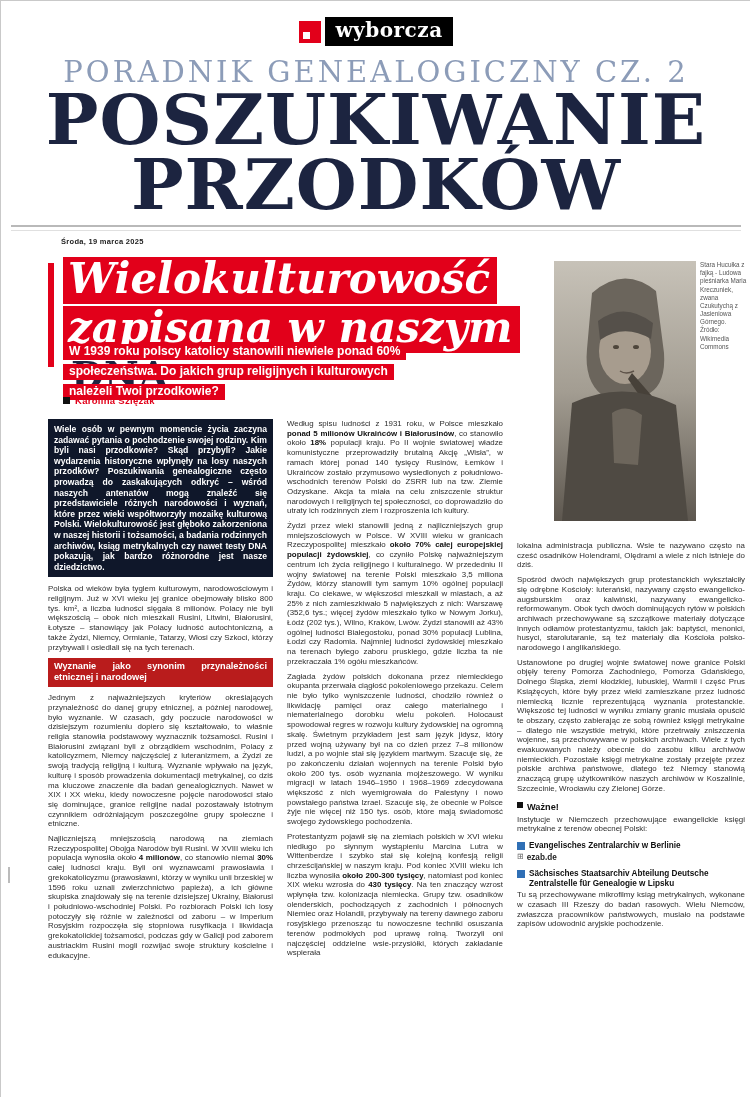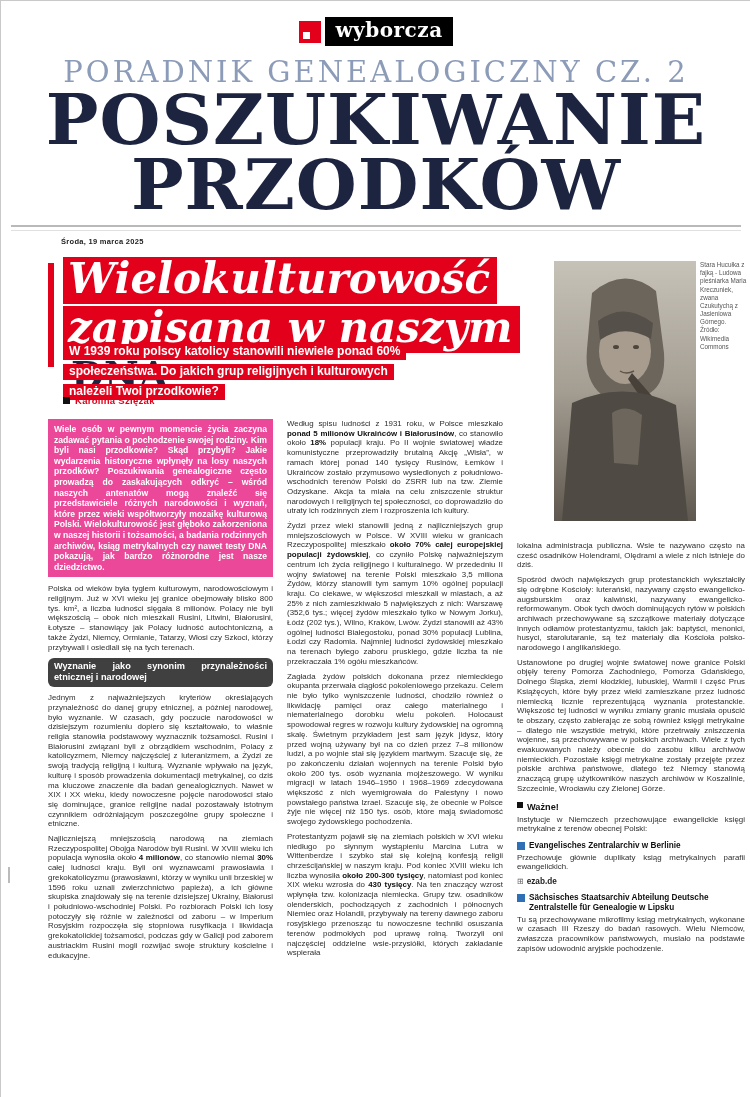--- a/index.html
+++ b/index.html
@@ -39,24 +39,24 @@
   .photo svg{display:block;width:100%;height:100%;}
   .photo-cap{position:absolute;left:699px;top:260px;width:47px;font-size:6.3px;line-height:1.3;color:#555;}
 
   
   .col{position:absolute;text-align:justify;overflow:hidden;}
   #col1{left:47px;top:418px;width:225px;height:670px;}
   #col2{left:286px;top:418px;width:216px;height:670px;}
   #col3{left:516px;top:540px;width:228px;height:548px;}
   .col p{margin:0 0 5px 0;font-size:7.9px;line-height:9.7px;color:#2e2e2e;}
   .col p b{color:#111;}
-  .lead{background:#ec4899;color:#fff !important;font-weight:bold;font-size:8.6px !important;
+  .lead{background:#0f172a;color:#fff !important;font-weight:bold;font-size:8.6px !important;
         line-height:10.6px !important;padding:5px 6px;margin-bottom:7px !important;}
-  .subhead{background:#404040;color:#fff;font-weight:bold;font-size:9.2px;line-height:11px;
-           padding:3px 6px 4px 6px;margin:6px 0 6px 0;border-radius:6px;}
+  .subhead{background:#b91c1c;color:#fff;font-weight:bold;font-size:9.2px;line-height:11px;
+           padding:3px 6px 4px 6px;margin:6px 0 6px 0;}
   .imp-head{display:flex;align-items:flex-start;gap:4px;margin:8px 0 3px 0;}
   .imp-sq{width:6px;height:6px;background:#111;flex:none;}
   .imp-title{font-weight:bold;font-size:9.2px;color:#111;}
   .entry{margin:7px 0 0 0;}
   .entry-head{display:flex;gap:4px;align-items:flex-start;}
   .blue-sq{width:8px;height:8px;background:#2f6fb5;margin-top:1px;flex:none;}
   .entry-name{font-weight:bold;font-size:8.2px;line-height:9.8px;color:#111;text-align:left;}
   .entry-desc{margin-top:2px !important;}
   .link-row{display:flex;align-items:center;gap:3px;margin-top:2px;}
   .globe{font-size:8px;color:#666;line-height:1;}
@@ -142,21 +142,20 @@
       <div class="imp-head">
         <span class="imp-sq"></span>
         <span class="imp-title">Ważne!</span>
       </div>
       <p>Instytucje w Niemczech przechowujące ewangelickie księgi metrykalne z terenów obecnej Polski:</p>
       <div class="entry">
         <div class="entry-head">
           <span class="blue-sq"></span>
           <span class="entry-name">Evangelisches Zentralarchiv w Berlinie</span>
         </div>
-        <p class="entry-desc">Przechowuje głównie duplikaty ksiąg metrykalnych parafii ewangelickich.</p>
         <div class="link-row">
           <span class="globe">⊞</span>
           <span class="link-text">ezab.de</span>
         </div>
       </div>
       <div class="entry">
         <div class="entry-head">
           <span class="blue-sq"></span>
           <span class="entry-name">Sächsisches Staatsarchiv Abteilung Deutsche Zentralstelle für Genealogie w Lipsku</span>
         </div>

